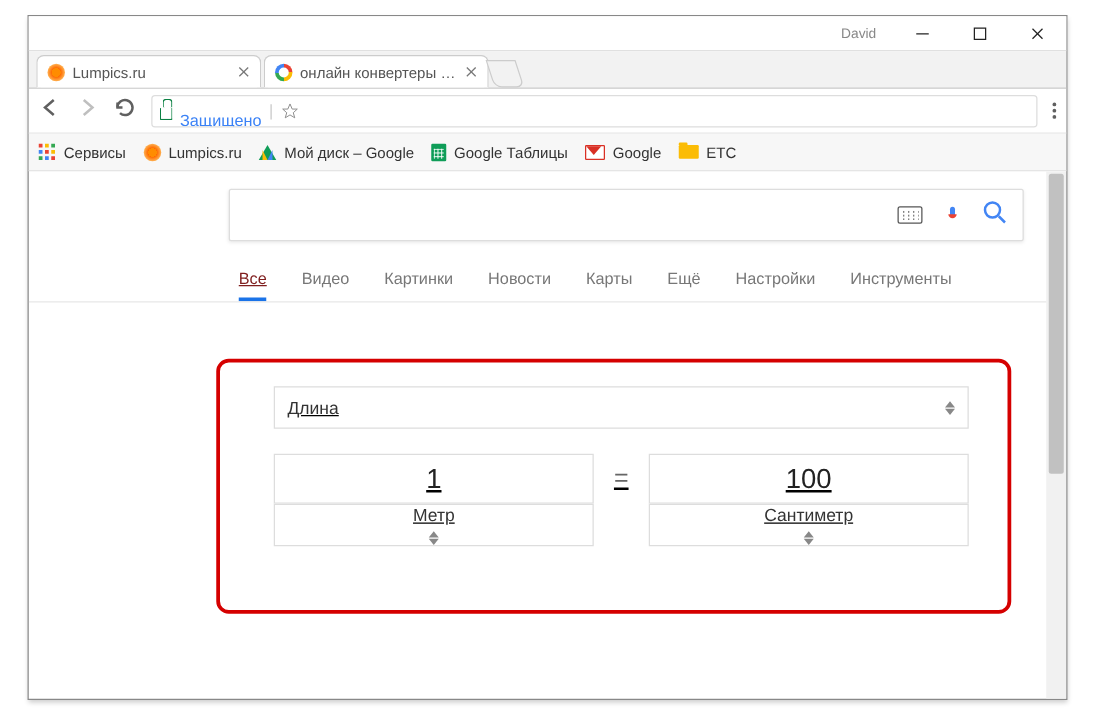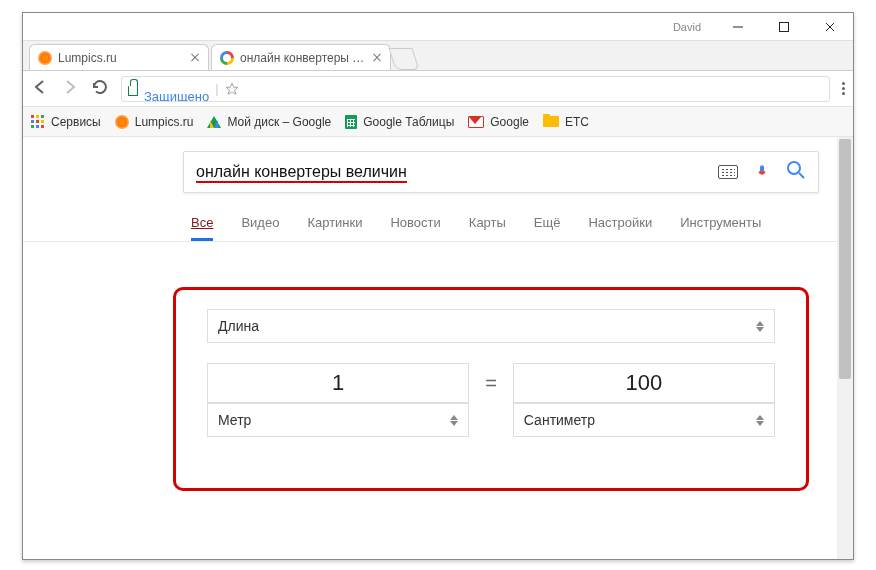--- a/index.html
+++ b/index.html
@@ -77,28 +77,28 @@
   .search-ico svg { stroke: #4285f4; stroke-width: 2; fill: none; }
 
   .tabs { position: absolute; left: 168px; top: 78px; display: flex; gap: 28px; font-size: 13px; color: #777; }
   .tabs .t.active { color: #7f1d1d; border-bottom: 3px solid #1a73e8; padding-bottom: 2px; margin-bottom: -11px; text-decoration: underline; }
   .tabs-line { position: absolute; left: 0; right: 16px; top: 104px; height: 1px; background: #e8e8e8; }
 
   .stats { position: absolute; left: 168px; top: 120px; font-size: 13px; color: #777; }
 
   
   .hl { position: absolute; left: 150px; top: 150px; right: 44px; height: 204px; border: 3px solid #d50000; border-radius: 10px; }
-  .card { position: absolute; left: 168px; top: 158px; right: 62px; height: 190px; padding: 14px 16px; }
+  .card { position: absolute; left: 180px; top: 158px; right: 62px; height: 190px; padding: 14px 16px; text-decoration: underline; }
   .sel { height: 34px; border: 1px solid #ddd; display: flex; align-items: center; padding: 0 10px; font-size: 14px; color: #333; background: #fff; justify-content: space-between; }
   .sel.full { width: 100%; }
   .row2 { display: flex; align-items: center; margin-top: 20px; gap: 10px; }
   .col { flex: 1; }
   .numin { height: 40px; border: 1px solid #ddd; font-size: 22px; color: #222; text-align: center; display: flex; align-items: center; justify-content: center; }
   .eq { font-size: 20px; color: #666; padding: 0 6px; margin-top: -34px; }
-  .sel.small { margin-top: 0; }
+  .sel.small { margin-top: 0; flex-direction: column; }
   .updown { display: flex; flex-direction: column; gap: 1px; }
   .updown::before { content: ""; border-left: 4px solid transparent; border-right: 4px solid transparent; border-bottom: 5px solid #888; }
   .updown::after { content: ""; border-left: 4px solid transparent; border-right: 4px solid transparent; border-top: 5px solid #888; }
 
   .footerlinks { position: absolute; left: 172px; right: 64px; top: 356px; display: flex; justify-content: space-between; font-size: 11px; color: #888; font-style: italic; }
 </style>
 </head>
 <body>
 
 <div class="window">
@@ -200,24 +200,20 @@
       </div>
   </div>
 
   <div class="content">
     <div class="scrollbar">
         <div class="thumb"></div>
       </div>
 
 
     <div class="searchbox">
-      <div style="position:relative">
-        <span class="q">онлайн конвертеры величин</span>
-        <div class="underline"></div>
-      </div>
       <div style="flex:1"></div>
       <span class="kb-ico"></span>
       <span class="mic-ico">
         <svg viewBox="0 0 24 24" width="16" height="20">
             <path d="M12 2a3 3 0 0 1 3 3v6a3 3 0 0 1-6 0V5a3 3 0 0 1 3-3z"></path>
             <path d="M7 11a5 5 0 0 0 10 0"></path>
             <path d="M12 18v3"></path>
             <path d="M9 21h6"></path>
           </svg>
       </span>

